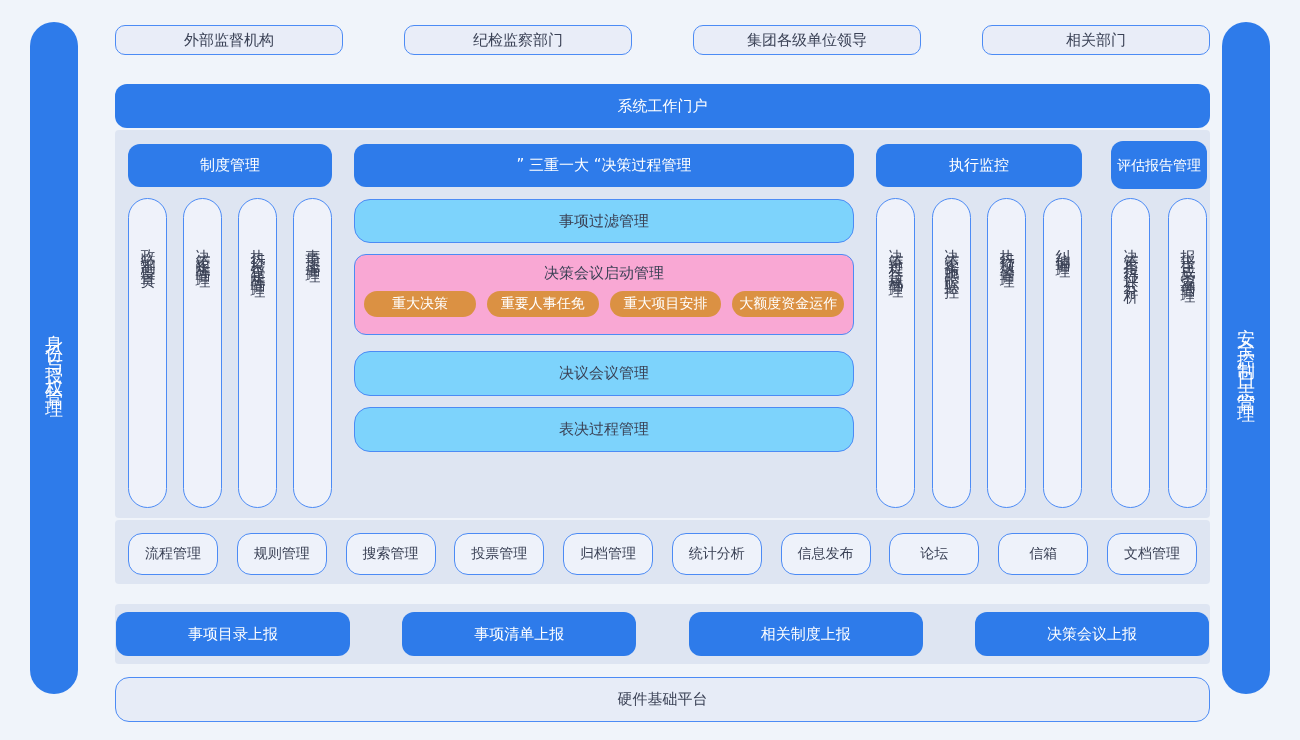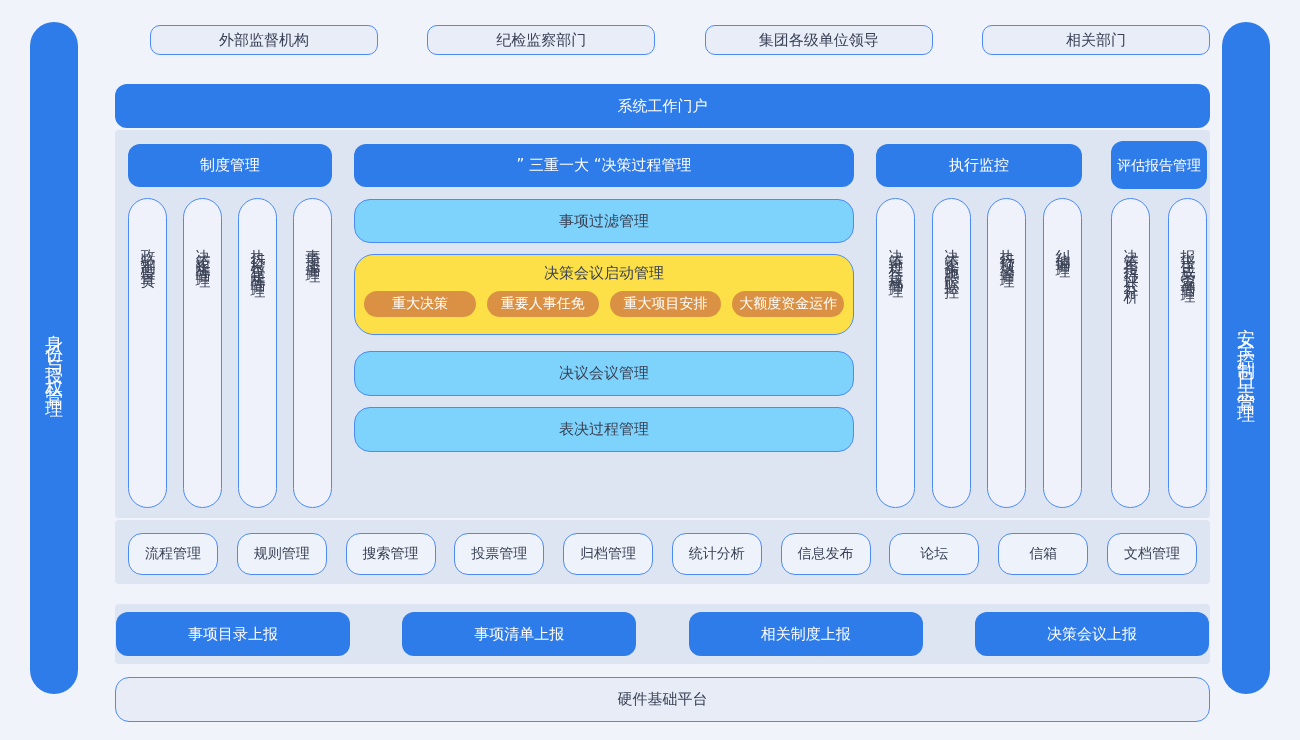--- a/index.html
+++ b/index.html
@@ -18,21 +18,21 @@
   }
   .side-rail span{
     writing-mode:vertical-rl;text-orientation:upright;
     color:#fff;font-size:18px;letter-spacing:11px;font-weight:500;
   }
   
   .top-row{left:115px;top:25px;width:1095px;height:43px;display:flex;justify-content:space-between;}
   .top-box{
     width:228px;height:30px;background:#E9EDF8;
     border:1.5px solid #4C8BF5;border-radius:10px;box-sizing:border-box;
-    display:flex;align-items:center;justify-content:center;font-size:15px;margin-left:35px;
+    display:flex;align-items:center;justify-content:center;font-size:15px;
   }
   
   .portal{
     left:115px;top:84px;width:1095px;height:44px;background:#2E7BEA;border-radius:12px;
     display:flex;align-items:center;justify-content:center;color:#fff;font-size:15px;
   }
   
   .band{left:115px;width:1095px;background:#DEE5F2;border-radius:4px;}
   .band-main{top:130px;height:388px;}
   .band-tools{top:520px;height:64px;gap:8px;}
@@ -52,21 +52,21 @@
   .vpill span{
     writing-mode:vertical-rl;text-orientation:upright;
     font-size:15px;letter-spacing:5px;color:#3A4155;
   }
   
   .proc-row{
     background:#7dd3fc;border:1.5px solid #4C8BF5;border-radius:16px;box-sizing:border-box;
     display:flex;align-items:center;justify-content:center;font-size:15px;
   }
   .launch-box{
-    background:#fde047;border:1.5px solid #4C8BF5;border-radius:20px;box-sizing:border-box;
+    background:#f9a8d4;border:1.5px solid #4C8BF5;border-radius:12px;box-sizing:border-box;
     height:81px;padding:9px 9px 0 9px;
   }
   .launch-title{text-align:center;font-size:15px;margin-bottom:8px;}
   .badge-row{display:flex;justify-content:space-between;gap:11px;}
   .badge{
     flex:1;height:26px;background:#DB9143;border-radius:13px;
     display:flex;align-items:center;justify-content:center;color:#fff;font-size:14px;white-space:nowrap;
   }
   
   .tools-row{padding:13px;display:flex;justify-content:space-between;box-sizing:border-box;}

